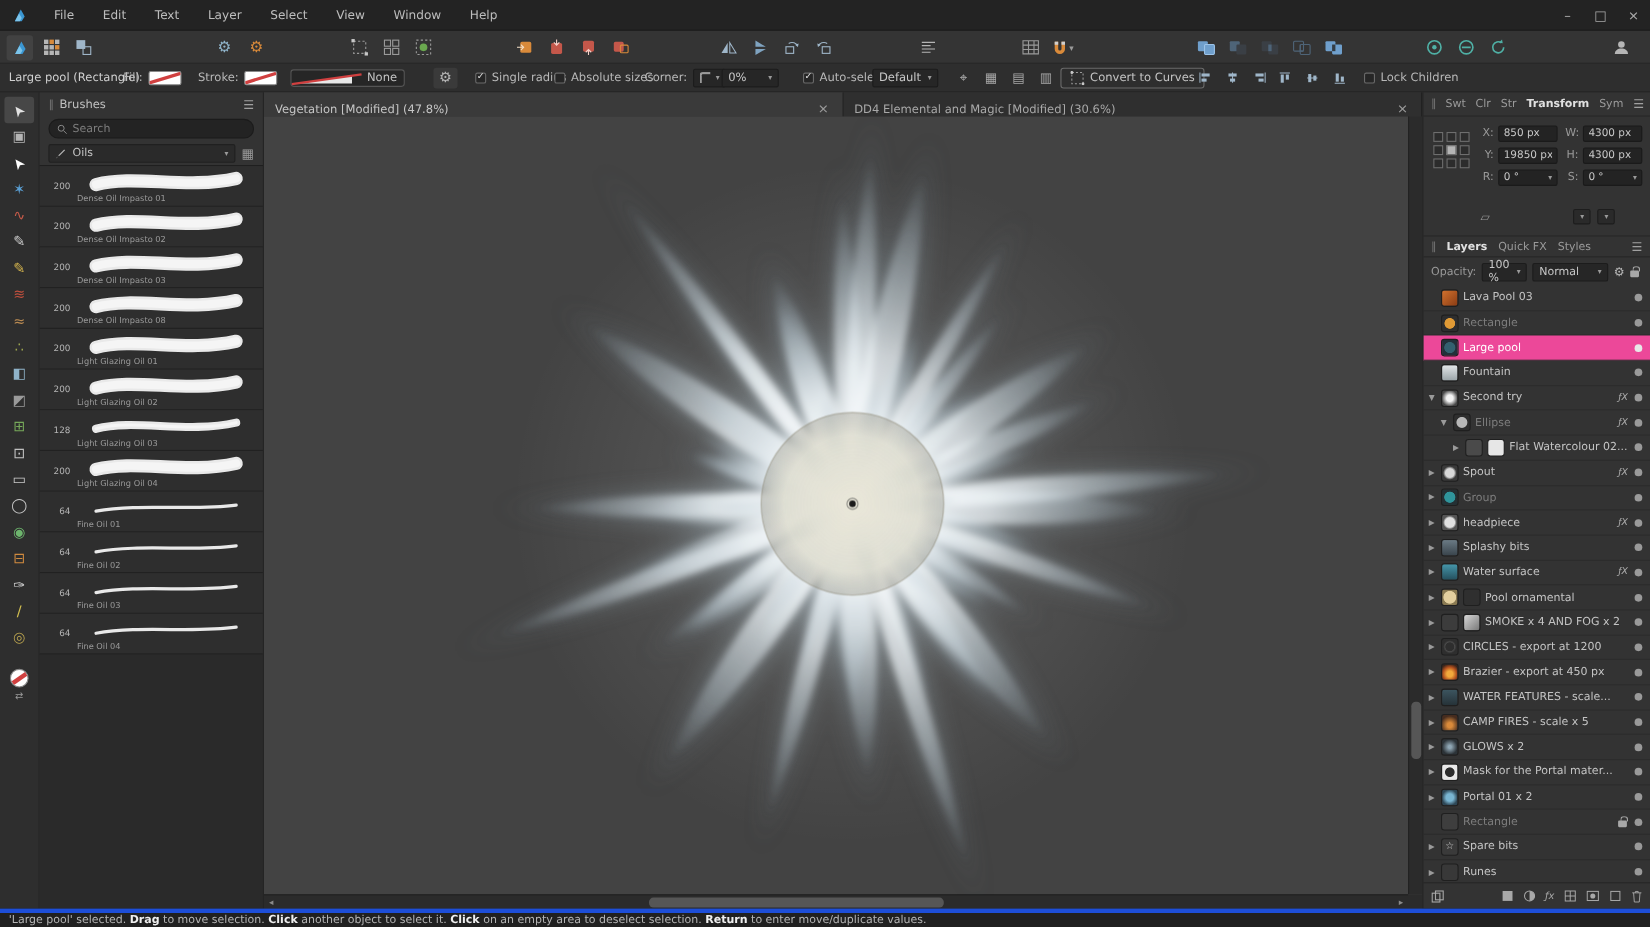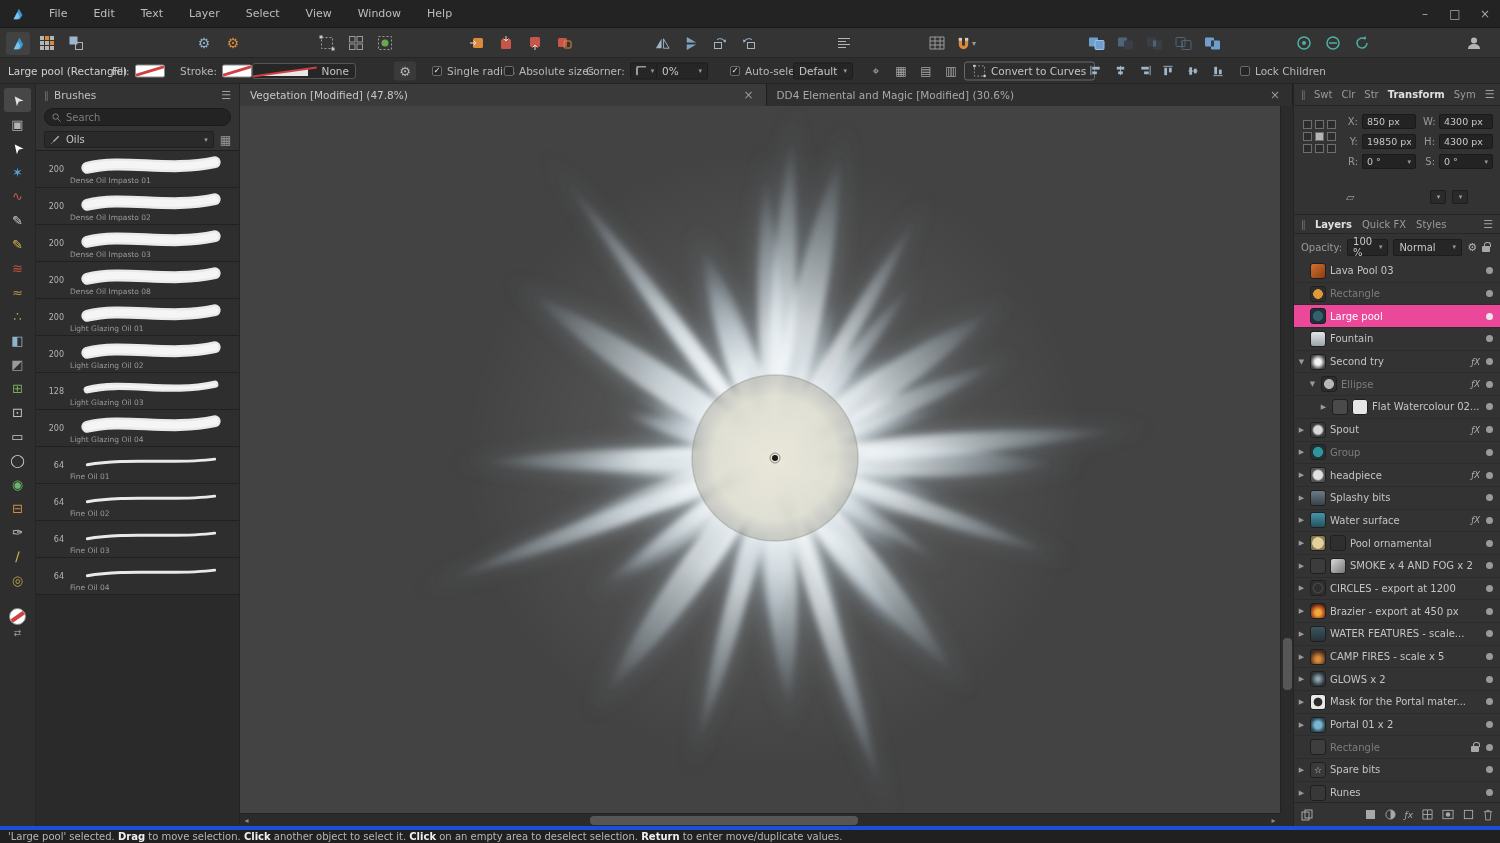--- a/index.html
+++ b/index.html
@@ -64,21 +64,21 @@
 .cat-combo .caret{margin-left:auto}
 .brush-list{position:absolute;top:66px;left:0;right:0;bottom:0;background:#2a2a2a;border-top:1px solid #1f1f1f;overflow:hidden}
 .brush-item{height:37px;position:relative;background:#2e2e2e;border-bottom:1px solid #212121}
 .bsize{position:absolute;left:6px;top:50%;transform:translateY(-50%);font-size:8px;color:#b5b5b5;width:22px;text-align:right}
 .bstroke{position:absolute;left:34px;top:2px;width:162px;height:24px}
 .bname{position:absolute;left:34px;right:4px;bottom:2px;font-size:7.5px;color:#9a9a9a;white-space:nowrap;overflow:hidden}
 
 
 .docarea{position:absolute;left:240px;top:84px;width:1053px;bottom:17px;background:#434343}
 .tabbar{position:absolute;top:0;left:0;right:0;height:22px;background:#282828;display:flex}
-.doc-tab{width:50%;display:flex;align-items:center;padding:0 10px;font-size:10.5px;color:#a8a8a8;border-right:1px solid #1e1e1e;background:#2f2f2f}
+.doc-tab{width:50%;display:flex;align-items:flex-end;padding:0 10px;font-size:10.5px;color:#a8a8a8;border-right:1px solid #1e1e1e;background:#2f2f2f}
 .doc-tab.active{background:#3a3a3a;color:#c6c6c6}
 .doc-tab-title{flex:1;white-space:nowrap;overflow:hidden}
 .doc-tab-close{color:#9a9a9a;font-size:12px;padding:0 2px}
 .canvas{position:absolute;top:22px;left:0;right:13px;bottom:13px;overflow:hidden;background:#434343}
 .canvas svg{position:absolute;left:0;top:0}
 .vscroll{position:absolute;right:0;top:22px;bottom:13px;width:13px;background:#2b2b2b;border-left:1px solid #222}
 .vthumb{position:absolute;left:2px;width:9px;height:52px;top:532px;border-radius:4px;background:#565656}
 .hscroll{position:absolute;left:0;right:13px;bottom:0;height:13px;background:#2b2b2b;border-top:1px solid #222}
 .hthumb{position:absolute;left:350px;top:2px;width:268px;height:9px;border-radius:4px;background:#565656}
 .scroll-arrow{position:absolute;top:0;width:13px;height:13px;display:flex;align-items:center;justify-content:center;color:#8a8a8a;font-size:8px}
@@ -371,21 +371,21 @@
       <span style="color:#d0d0d0">Large pool (Rectangle)</span>
     </div>
     <div class="ctx-item" style="left:112px">
       <span>Fill:</span>
       <span class="swatch-none"></span>
     </div>
     <div class="ctx-item" style="left:180px">
       <span>Stroke:</span>
       <span class="swatch-none"></span>
     </div>
-    <div class="ctx-item" style="left:252px">
+    <div class="ctx-item" style="left:264px">
       <span class="strokewidget">
         <span class="wedge"></span>
         <span class="redline"></span>
         <span>None</span>
       </span>
     </div>
     <div class="ctx-item" style="left:394px">
       <span class="mini-btn">
           <span class="gear-glyph">⚙</span>
         </span>

